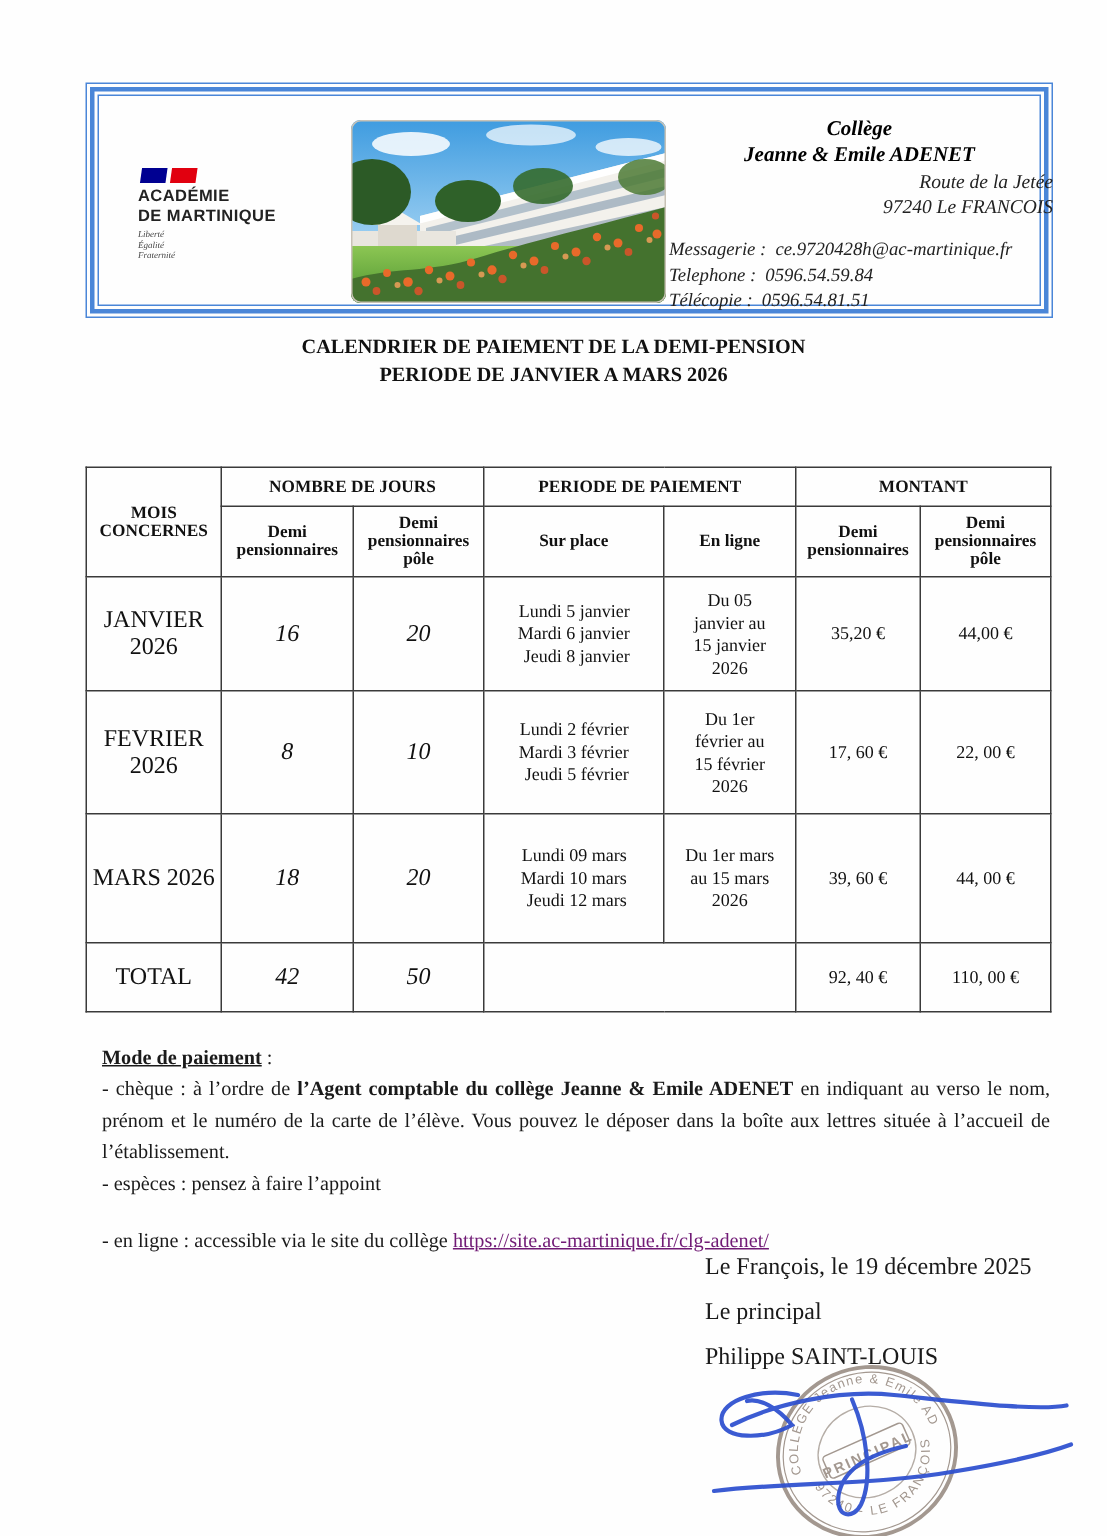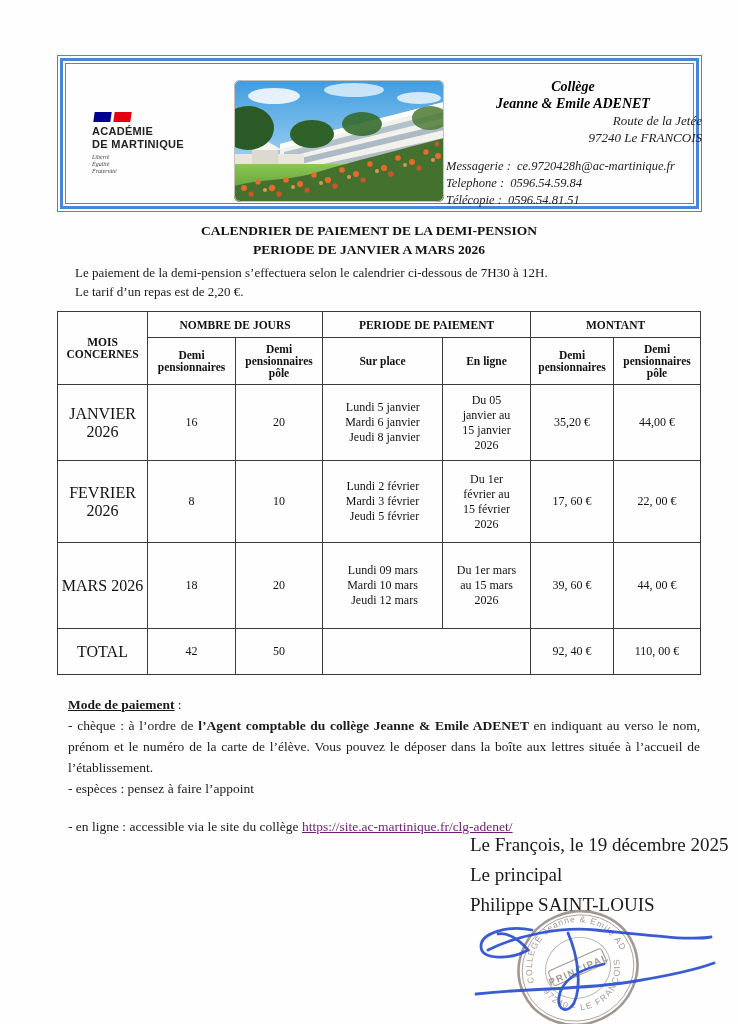--- a/index.html
+++ b/index.html
@@ -34,33 +34,33 @@
   .title{position:absolute;left:0;top:221px;width:738px;text-align:center;
     font-weight:bold;font-size:13.5px;line-height:19px;color:#111;}
   
   .intro{position:absolute;left:75px;top:263px;width:600px;font-size:13px;line-height:19px;}
   
   table.cal{position:absolute;left:57px;top:311px;width:643px;border-collapse:collapse;
     table-layout:fixed;font-size:11.5px;color:#111;}
   table.cal td,table.cal th{border:1px solid #3a3a3a;text-align:center;vertical-align:middle;
     padding:1px 2px;white-space:pre-line;font-weight:normal;}
   table.cal th{font-weight:bold;font-size:11.5px;}
-  table.cal .days{font-size:12px;}
+  table.cal .days{font-size:16px;font-style:italic;}
   .surplace-inner{display:inline-block;text-align:right;white-space:pre-line;font-size:12px;}
   .enligne{font-size:12px;}
   .amount{font-size:12px;}
   .monthcell{font-size:16px;}
   
   .pay{position:absolute;left:68px;top:694px;width:632px;font-size:13.5px;line-height:21px;}
   .pay-h{font-weight:bold;text-decoration:underline;display:inline;}
   .pay-p{text-align:justify;}
   .pay-online{margin-top:17px;}
   a.weblink{color:#701a75;text-decoration:underline;cursor:pointer;}
   
-  .sig{position:absolute;left:470px;top:837px;font-size:19px;line-height:16px;}
+  .sig{position:absolute;left:470px;top:837px;font-size:16px;line-height:16px;}
   .sig div{margin-bottom:14px;}
   .stamp{position:absolute;left:503px;top:893px;width:150px;height:150px;}
   .ink{position:absolute;left:468px;top:908px;width:252px;height:108px;}
 </style>
 </head>
 <body>
 
 <div class="page">
 
   <div class="hframe">
@@ -171,24 +171,20 @@
 
     </div>
    </div>
   </div>
 
   <div class="title">
     <div>CALENDRIER DE PAIEMENT DE LA DEMI-PENSION</div>
     <div>PERIODE DE JANVIER A MARS 2026</div>
   </div>
 
-  <div class="intro">
-    <div>Le paiement de la demi-pension s’effectuera selon le calendrier ci-dessous de 7H30 à 12H.</div>
-    <div>Le tarif d’un repas est de 2,20 €.</div>
-  </div>
 
   <table class="cal">
     <colgroup>
       <col style="width:90px">
         <col style="width:88px">
         <col style="width:87px">
       <col style="width:120px">
         <col style="width:88px">
         <col style="width:83px">
         <col style="width:87px">

